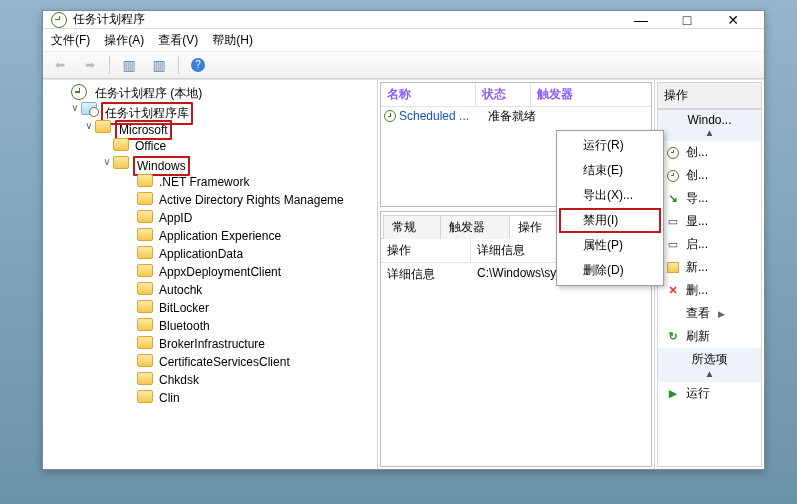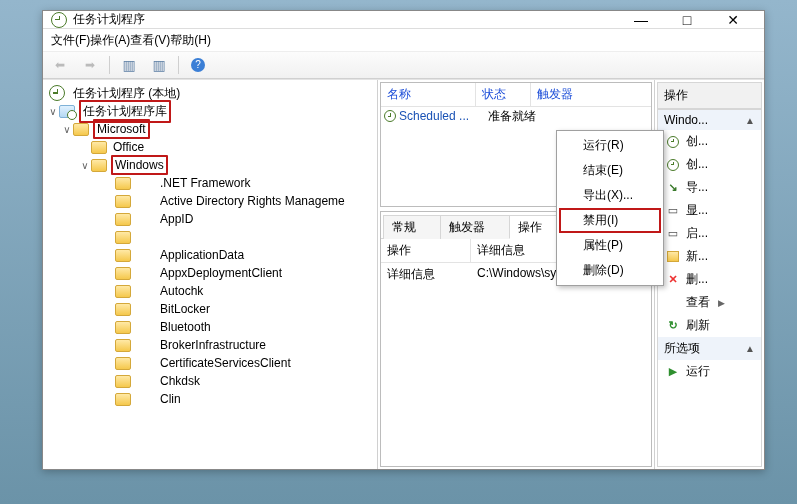--- a/index.html
+++ b/index.html
@@ -5,66 +5,66 @@
   * { box-sizing: border-box; margin: 0; padding: 0; font-family: "Microsoft YaHei", "Segoe UI", sans-serif; font-size: 12px; }
   body { background: linear-gradient(180deg,#94b6cc 0%, #6b93a8 100%); width:797px; height:504px; overflow:hidden; position:relative; }
   .window { position:absolute; left:42px; top:10px; width:723px; height:460px; background:#fff; border:1px solid #888; box-shadow:0 2px 8px rgba(0,0,0,.25); display:flex; flex-direction:column; }
   .titlebar { height:18px; display:flex; align-items:center; padding:0 8px; border-bottom:1px solid #ddd; }
   .title-icon { width:16px; height:16px; border:1.5px solid #4b7b2a; border-radius:50%; margin-right:6px; position:relative; }
   .title-icon::before { content:""; position:absolute; width:5px; height:1.5px; background:#4b7b2a; left:3px; top:6px; }
   .title-icon::after { content:""; position:absolute; width:1.5px; height:4px; background:#4b7b2a; left:6.5px; top:3px; }
   .titlebar .title { flex:1; }
   .winbtns { display:flex; }
   .winbtn { width:46px; height:30px; display:flex; align-items:center; justify-content:center; font-size:14px; }
-  .menubar { height:22px; display:flex; align-items:center; padding:0 8px; }
+  .menubar { height:22px; display:flex; align-items:center; padding:0 8px; gap:14px; }
   .toolbar { height:28px; border-top:1px solid #eee; border-bottom:1px solid #d0d0d0; display:flex; align-items:center; padding:0 6px; gap:8px; background:linear-gradient(#fcfcfc,#f1f1f1); }
   .tb-sep { width:1px; height:18px; background:#cfcfcf; }
   .tb-btn { width:22px; height:20px; display:flex; align-items:center; justify-content:center; }
   .body { flex:1; display:flex; min-height:0; border-top:1px solid #e4e4e4;}
   .tree-pane { width:335px; border-right:1px solid #d0d0d0; display:flex; flex-direction:column; }
   .tree-scroll { flex:1; overflow-y:auto; overflow-x:hidden; position:relative; padding:4px 0 4px 0; }
   .tree-scroll::-webkit-scrollbar, .mid-top::-webkit-scrollbar, .actions-list::-webkit-scrollbar { width:16px; height:16px; }
   .tree-scroll::-webkit-scrollbar-thumb, .mid-top::-webkit-scrollbar-thumb, .actions-list::-webkit-scrollbar-thumb { background:#cdcdcd; border:1px solid #bdbdbd; }
   .tree-scroll::-webkit-scrollbar-track, .mid-top::-webkit-scrollbar-track, .actions-list::-webkit-scrollbar-track { background:#f1f1f1; }
   .tree-scroll::-webkit-scrollbar-button, .mid-top::-webkit-scrollbar-button, .actions-list::-webkit-scrollbar-button { background:#f1f1f1; border:1px solid #d6d6d6; height:16px; width:16px;}
-  .tree-row { height:18px; display:flex; align-items:center; white-space:nowrap; }
+  .tree-row { height:18px; display:flex; align-items:flex-start; white-space:nowrap;margin-left:22px; }
   .exp { width:12px; text-align:center; color:#666; font-size:10px; cursor:pointer;}
   .folder { width:16px; height:13px; background:linear-gradient(#ffe9a6,#f5c84c); border:1px solid #d4a83a; border-radius:2px; margin-right:4px; flex:none;}
   .folder.lib { background:linear-gradient(#e0f1ff,#b5d9f4); border-color:#7fb1d7;}
   .lib-over { position:relative; }
   .lib-over::after { content:""; position:absolute; width:8px; height:8px; border:1.2px solid #4b7b2a; border-radius:50%; left:7px; top:4px; background:#fff;}
   .tree-label { padding:1px 2px; }
   .hot { border:2px solid #c01818; border-radius:1px; }
-  .indent0 { padding-left:4px; } .indent1 { padding-left:18px; } .indent2 { padding-left:36px; } .indent4 { padding-left:72px;gap:23px; }
+  .indent0 { padding-left:4px; } .indent1 { padding-left:18px; } .indent2 { padding-left:36px; } .indent4 { padding-left:72px; }
 
   .mid-pane { flex:1; display:flex; flex-direction:column; border-right:1px solid #d0d0d0; min-width:0;}
   .mid-top { height:125px; border:1px solid #bcbcbc; margin:2px; overflow:auto; position:relative;}
   .mid-top::-webkit-scrollbar:horizontal { height:16px; }
   .grid-head { display:flex; background:#fff; border-bottom:1px solid #e3e3e3; position:sticky; top:0;}
-  .gh { padding:3px 6px; border-right:1px solid #e3e3e3; color:#1d4ed8; }
+  .gh { padding:3px 6px; border-right:1px solid #e3e3e3; color:#8b5cf6;font-weight:bold; }
   .gh1 { width:95px;} .gh2 { width:55px;} .gh3 { flex:1; min-width:120px;}
   .grid-row { display:flex; align-items:center; height:18px;gap:12px; }
   .cell1 { width:95px; color:#1a52b5; display:flex; align-items:center; gap:3px; padding-left:3px;}
   .task-icon { width:12px; height:12px; border:1.2px solid #4b7b2a; border-radius:50%; position:relative; flex:none;}
   .task-icon::before{content:"";position:absolute;width:3px;height:1px;background:#4b7b2a;left:2.5px;top:4.5px;}
   .task-icon::after{content:"";position:absolute;width:1px;height:3px;background:#4b7b2a;left:4.5px;top:2px;}
   .cell2 { width:55px; } .cell3 { flex:1; min-width:120px;}
   .mid-bot { flex:1; margin:2px; border:1px solid #bcbcbc; display:flex; flex-direction:column; min-height:0; overflow:hidden;}
   .tabs { display:flex; background:#fff; border-bottom:1px solid #d6d6d6; padding:2px 2px 0 2px; gap:0;}
   .tab { padding:3px 24px 2px 8px; border:1px solid #d6d6d6; border-bottom:none; background:#f5f5f5; margin-right:-1px; position:relative; top:1px;}
   .tab.active { background:#fff; z-index:2; border-bottom:1px solid #fff;}
   .props { flex:1; overflow:hidden;}
   .props-head { display:flex; border-bottom:1px solid #e3e3e3;}
   .ph { padding:3px 6px; border-right:1px solid #e3e3e3;} .ph1{width:90px;} .ph2{flex:1;}
   .props-row { display:flex;} .pc1{width:90px; padding:3px 6px;} .pc2{flex:1; padding:3px 6px; white-space:nowrap; overflow:hidden;}
 
   .right-pane { width:109px; display:flex; flex-direction:column; }
   .right-head { background:#f1f1f1; padding:4px 6px; border:1px solid #d6d6d6; margin:2px 2px 0 2px;}
   .actions-list { flex:1; border:1px solid #d6d6d6; margin:0 2px 2px 2px; overflow-y:scroll; overflow-x:hidden; }
-  .sect { background:#eef3fa; padding:3px 6px; display:flex; align-items:center; justify-content:space-between;}
+  .sect { background:#eef3fa; padding:3px 6px; display:flex; align-items:center; justify-content:space-between;flex-direction:column;}
   .sect .arr { color:#555; font-size:10px;}
   .act { display:flex; align-items:center; gap:6px; padding:3px 4px 3px 8px;}
   .aicon { width:14px; height:14px; display:flex; align-items:center; justify-content:center; font-size:11px; flex:none;}
   .i-import { color:#3a7a2c;} .i-import::before{content:"↘"; font-weight:bold;}
   .i-view::before{content:"▭"; color:#555;}
   .i-new { width:12px; height:11px; background:linear-gradient(#ffe9a6,#f5c84c); border:1px solid #d4a83a;}
   .i-del { color:#e33; font-weight:bold;} .i-del::before{content:"✕";}
   .i-refresh { color:#2f8f2f; font-weight:bold;} .i-refresh::before{content:"↻";}
   .i-help { width:12px; height:12px; border-radius:50%; background:#3b7fd6; color:#fff; font-size:10px; line-height:12px; text-align:center;} .i-help::before{content:"?";}
   .i-run { color:#2f8f2f;} .i-run::before{content:"▶";}
@@ -150,20 +150,21 @@
             <div class="tree-row indent4">
               <span class="folder"></span>
               <span class="tree-label">Active Directory Rights Manageme</span>
             </div>
             <div class="tree-row indent4">
               <span class="folder"></span>
               <span class="tree-label">AppID</span>
             </div>
             <div class="tree-row indent4">
               <span class="folder"></span>
+              <span class="tree-label">Application Experience</span>
             </div>
             <div class="tree-row indent4">
               <span class="folder"></span>
               <span class="tree-label">ApplicationData</span>
             </div>
             <div class="tree-row indent4">
               <span class="folder"></span>
               <span class="tree-label">AppxDeploymentClient</span>
             </div>
             <div class="tree-row indent4">

